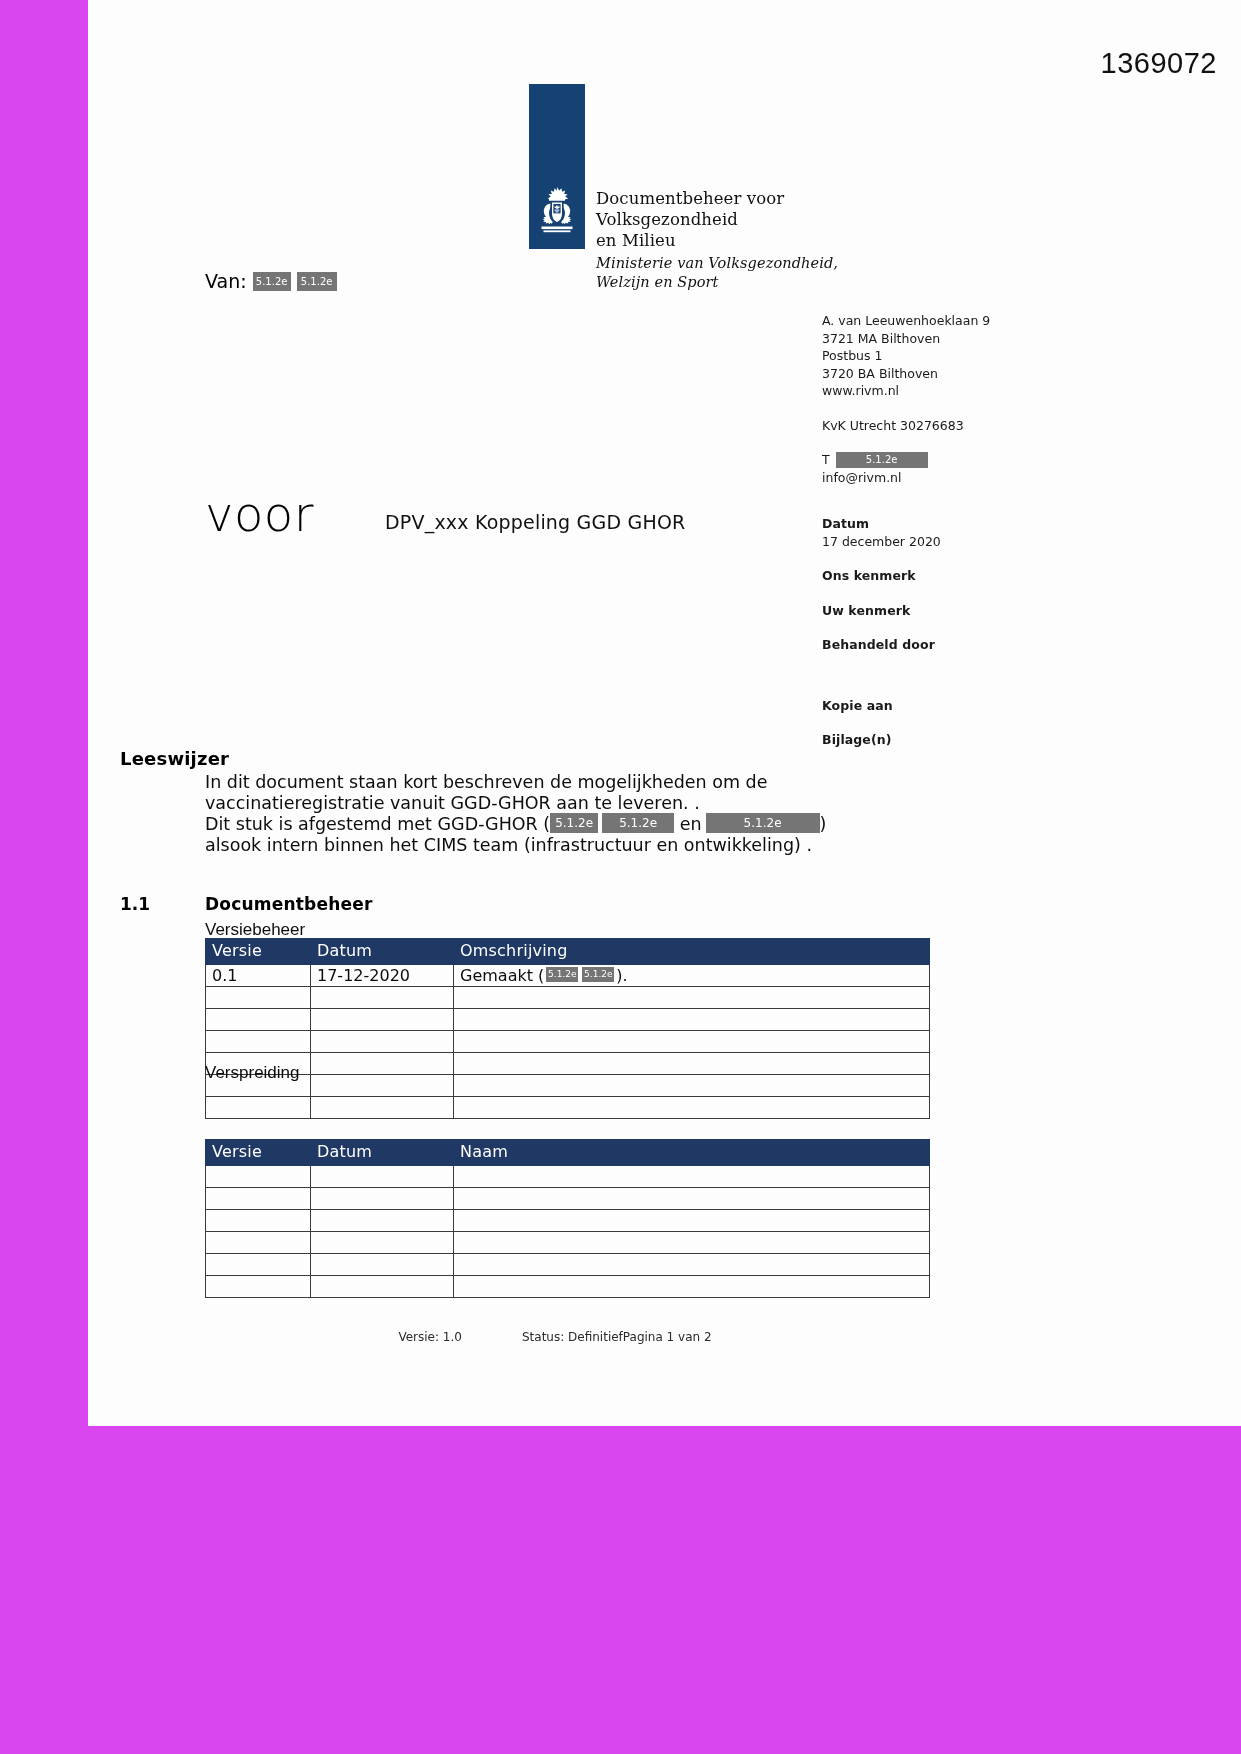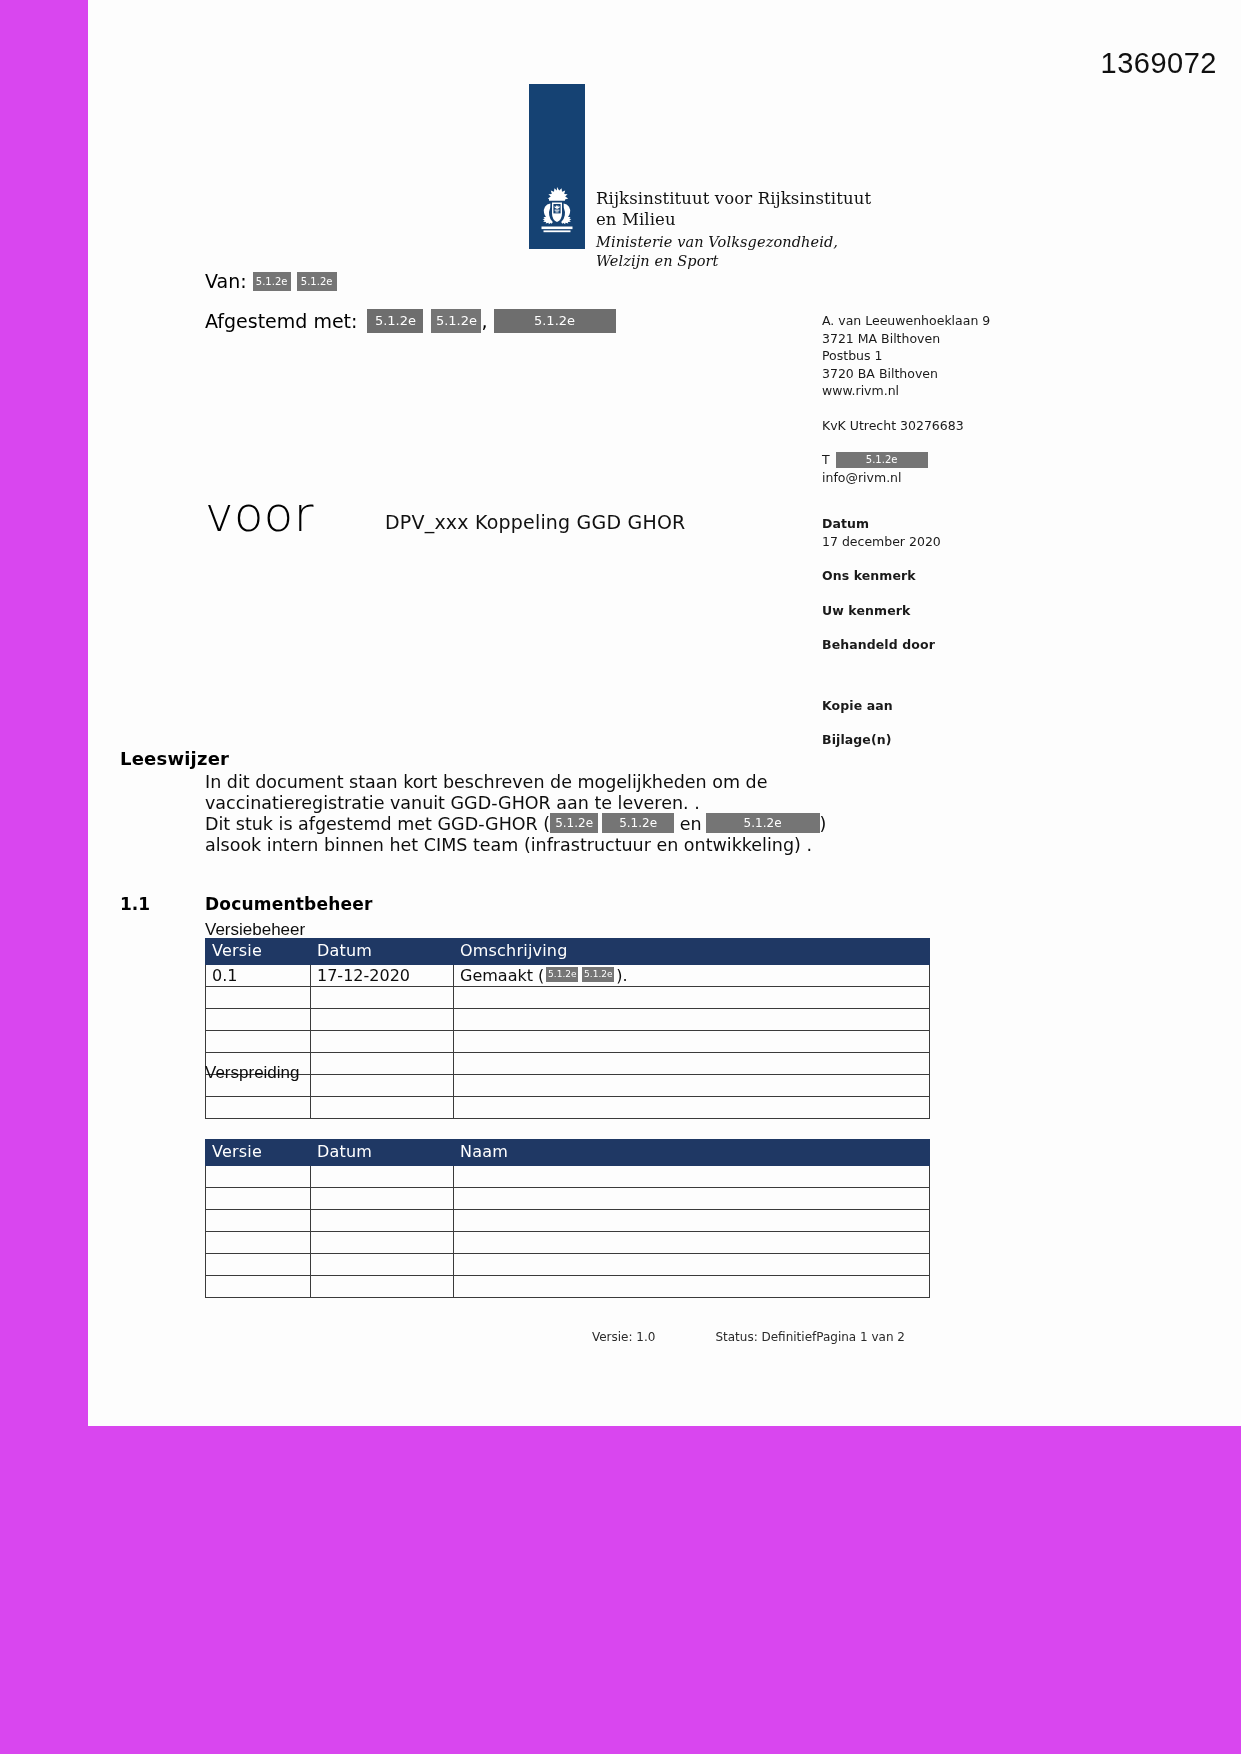--- a/index.html
+++ b/index.html
@@ -295,21 +295,21 @@
   
   .footer {
     position: absolute;
     left: 205px;
     top: 1330px;
     width: 700px;
     font-size: 12px;
     font-family: "DejaVu Sans", sans-serif;
     color: #2a2a2a;
     display: flex;
-    justify-content: flex-end;
+    justify-content: center;
   }
   .footer .f-mid { margin-left: 60px; }
 </style>
 </head>
 <body>
 
 <div class="page">
   <div class="scan-bg"></div>
 
   <div class="doc-number">1369072</div>
@@ -334,34 +334,31 @@
       <g fill="#154273">
         <rect x="20.4" y="19" width="7.2" height="9.4"></rect>
       </g>
       <g fill="#ffffff">
         <path d="M23.1 20.0 l1.0 1.5 l1.0-1.5 l.5 1.9 l1.2-.9 l-.3 1.8 l-2.4 1.2 l-2.4-1.2 l-.3-1.8 l1.2 .9z"></path>
         <rect x="21.6" y="24.6" width="4.8" height="1.1"></rect>
         <rect x="22.4" y="26.4" width="3.2" height="1.0"></rect>
       </g>
     </svg>
     <div class="logo-text">
-      <div class="logo-line1">Rijksinstituut voor Rijksinstituut</div>
+      <div class="logo-line1">Documentbeheer voor Volksgezondheid</div>
       <div class="logo-line2">en Milieu</div>
       <div class="logo-line3">Ministerie van Volksgezondheid,</div>
       <div class="logo-line4">Welzijn en Sport</div>
     </div>
   </div>
 
   <div class="van-row">
     <span>Van:</span><span class="redact van-r1">5.1.2e</span><span class="redact van-r2">5.1.2e</span>
   </div>
 
-  <div class="afg-row">
-    <span>Afgestemd met:</span><span class="redact dark afg-r1">5.1.2e</span><span class="redact afg-r2">5.1.2e</span><span>,</span><span class="redact dark afg-r3">5.1.2e</span>
-  </div>
 
   <div class="memo-title">voor</div>
   <div class="memo-subtitle">DPV_xxx Koppeling GGD GHOR</div>
 
   <div class="meta">
     <div class="group">
       <div class="val">A. van Leeuwenhoeklaan 9</div>
       <div class="val">3721 MA Bilthoven</div>
       <div class="val">Postbus 1</div>
       <div class="val">3720 BA Bilthoven</div>

